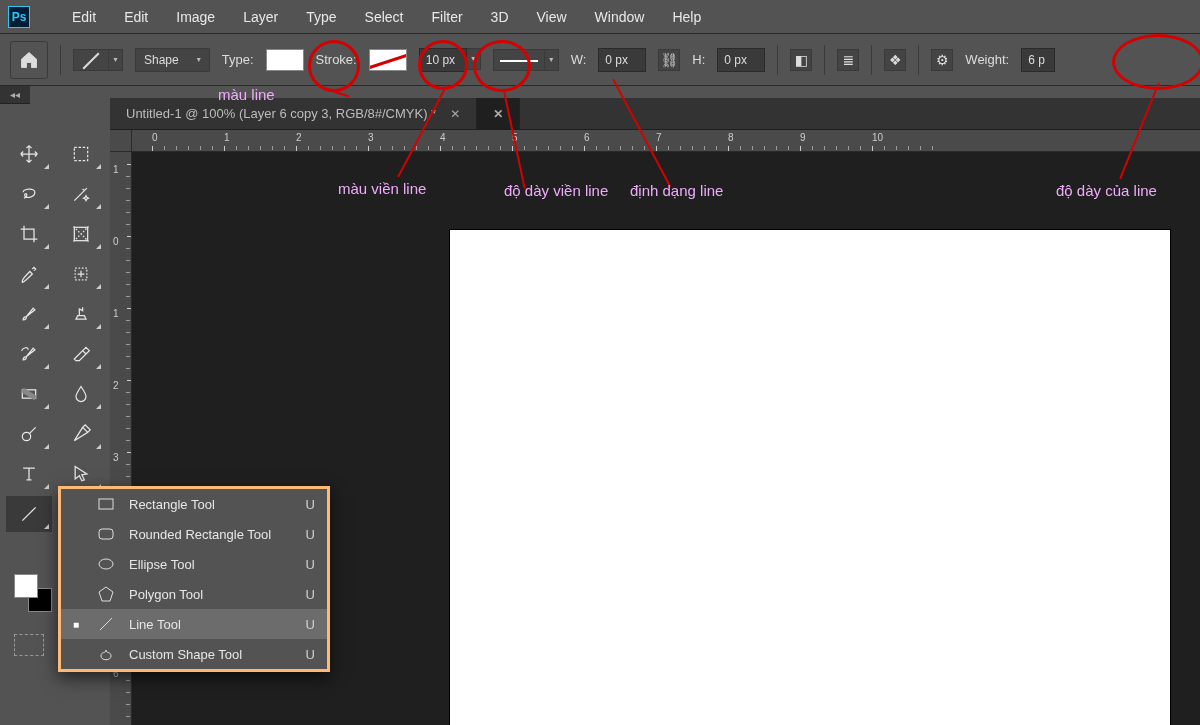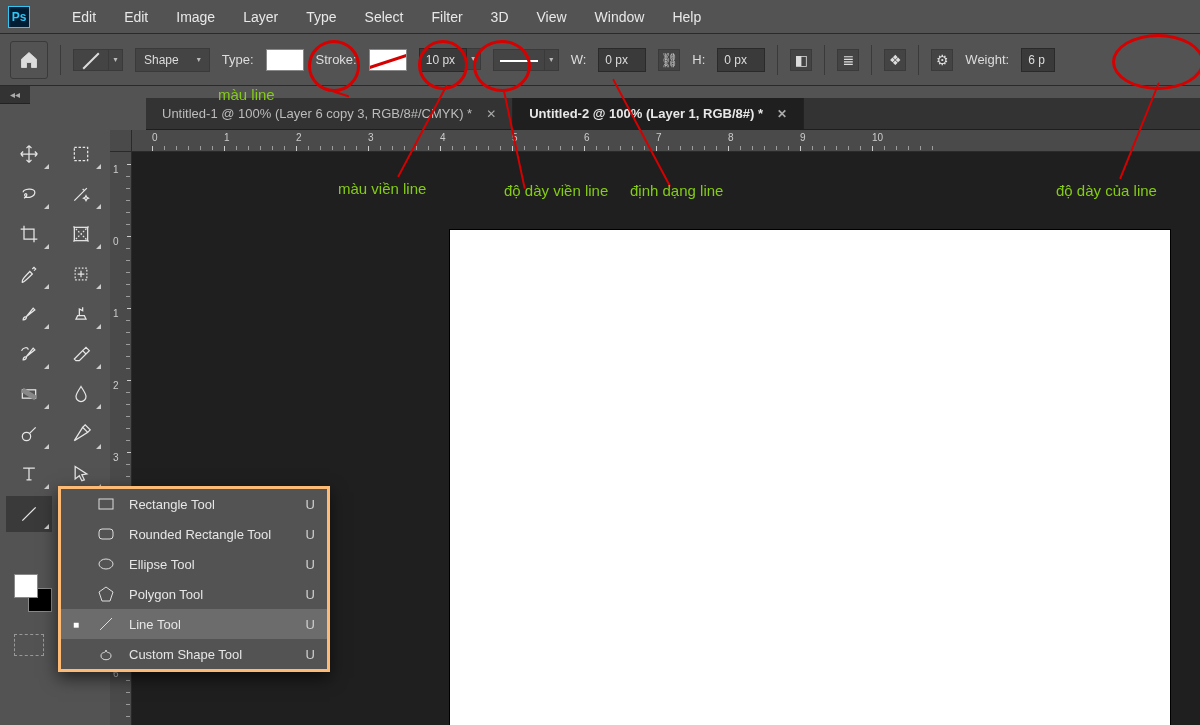--- a/index.html
+++ b/index.html
@@ -26,21 +26,21 @@
 .numbox { width:48px; height:24px; background:#3a3a3a; border:1px solid #2a2a2a; color:#ddd; font-size:12px; padding:0 6px; display:flex; align-items:center; }
 .line-style-swatch { width:52px; height:22px; background:#444; border:1px solid #3a3a3a; position:relative; }
 .line-style-swatch::after { content:""; position:absolute; left:6px; right:6px; top:50%; border-top:2px solid #fff; }
 .link-icn, .gear-icn, .align-icn, .stack-icn, .mask-icn { width:22px; height:22px; display:flex; align-items:center; justify-content:center; font-size:14px; color:#ddd; border:1px solid #3a3a3a; background:#444; }
 .sep { width:1px; height:30px; background:#3a3a3a; }
 
 
 #collapse-row { position:absolute; left:0; top:86px; width:30px; height:18px; background:#333; color:#aaa; font-size:10px; display:flex; align-items:center; justify-content:center; border-bottom:1px solid #222; }
 
 
-#tabs-row { position:absolute; left:110px; right:0; top:98px; height:32px; background:#333; display:flex; align-items:stretch; font-size:13px; border-bottom:1px solid #1e1e1e;margin-left:36px; }
+#tabs-row { position:absolute; left:110px; right:0; top:98px; height:32px; background:#333; display:flex; align-items:stretch; font-size:13px; border-bottom:1px solid #1e1e1e; }
 .tab { display:flex; align-items:center; padding:0 16px; color:#bcbcbc; gap:14px; border-right:1px solid #222; }
 .tab.active { background:#1f1f1f; color:#e8e8e8; font-weight:600; }
 .tab-close { font-size:12px; color:#aaa; cursor:pointer; }
 
 
 #tools { position:absolute; left:0; top:104px; width:110px; bottom:0; background:#535353; padding:32px 6px 6px; }
 .tool-grid { display:grid; grid-template-columns:repeat(2, 46px); gap:4px 6px; }
 .tool-btn { width:46px; height:36px; display:flex; align-items:center; justify-content:center; color:#e6e6e6; position:relative; cursor:pointer; }
 .tool-btn.sel { background:#3a3a3a; }
 .tool-btn .corner { position:absolute; right:3px; bottom:3px; width:0; height:0; border-left:5px solid transparent; border-bottom:5px solid #ccc; }
@@ -68,21 +68,21 @@
 #h-ruler .tick { top:2px; }
 #h-ruler .tick::after { content:""; position:absolute; left:0; top:14px; width:1px; height:6px; background:#ccc; }
 #v-ruler .tick { left:3px; }
 #v-ruler .tick::after { content:""; position:absolute; left:14px; top:0; height:1px; width:6px; background:#ccc; }
 .minor-h { position:absolute; top:16px; width:1px; height:4px; background:#9c9c9c; }
 .minor-v { position:absolute; left:16px; height:1px; width:4px; background:#9c9c9c; }
 #canvas { position:absolute; left:340px; top:100px; width:720px; height:540px; background:#fff; box-shadow:0 0 0 1px #000; }
 
 
 .anno-circle { position:absolute; border:3px solid #d60000; border-radius:50%; pointer-events:none; z-index:120; }
-.anno-text { position:absolute; color:#84cc16; font-size:15px; z-index:120; pointer-events:none; }
+.anno-text { position:absolute; color:#f0abfc; font-size:15px; z-index:120; pointer-events:none; }
 .anno-line { position:absolute; background:#d60000; height:2px; transform-origin:left center; z-index:119; pointer-events:none; border-radius:1px; }
 </style>
 </head>
 <body>
 
 <div id="top-bar">
   <div id="ps-logo">Ps</div>
   <div class="menu-item">Edit</div>
   <div class="menu-item">Edit</div>
   <div class="menu-item">Image</div>
@@ -152,21 +152,20 @@
 </div>
 
 <div id="collapse-row">◂◂</div>
 
 <div id="tabs-row">
   <div class="tab">
     <span>Untitled-1 @ 100% (Layer 6 copy 3, RGB/8#/CMYK) *</span>
     <span class="tab-close">✕</span>
   </div>
   <div class="tab active">
-    <span>Untitled-2 @ 100% (Layer 1, RGB/8#) *</span>
     <span class="tab-close">✕</span>
   </div>
 </div>
 
 <div id="tools">
   <div class="tool-grid">
     <div class="tool-btn">
         <svg viewBox="0 0 24 24">
           <path d="M12 2v20M2 12h20M12 2l-3 3M12 2l3 3M12 22l-3-3M12 22l3-3M2 12l3-3M2 12l3 3M22 12l-3-3M22 12l-3 3"></path>
         </svg>

